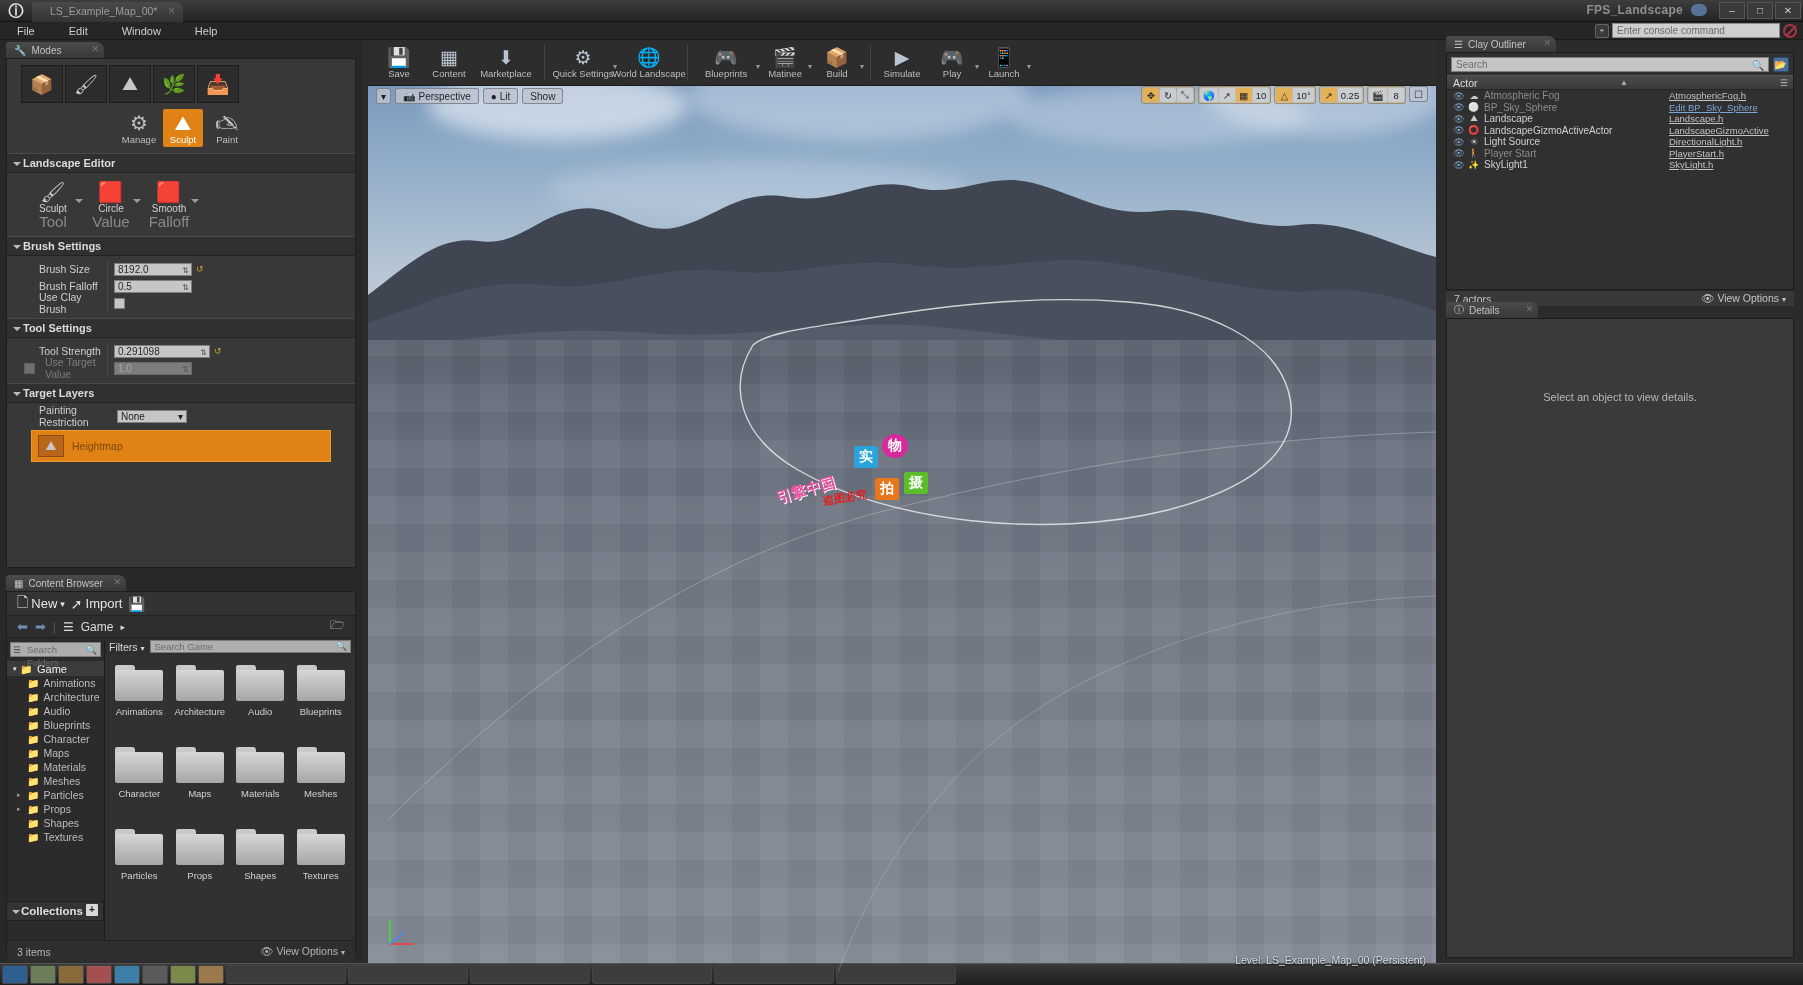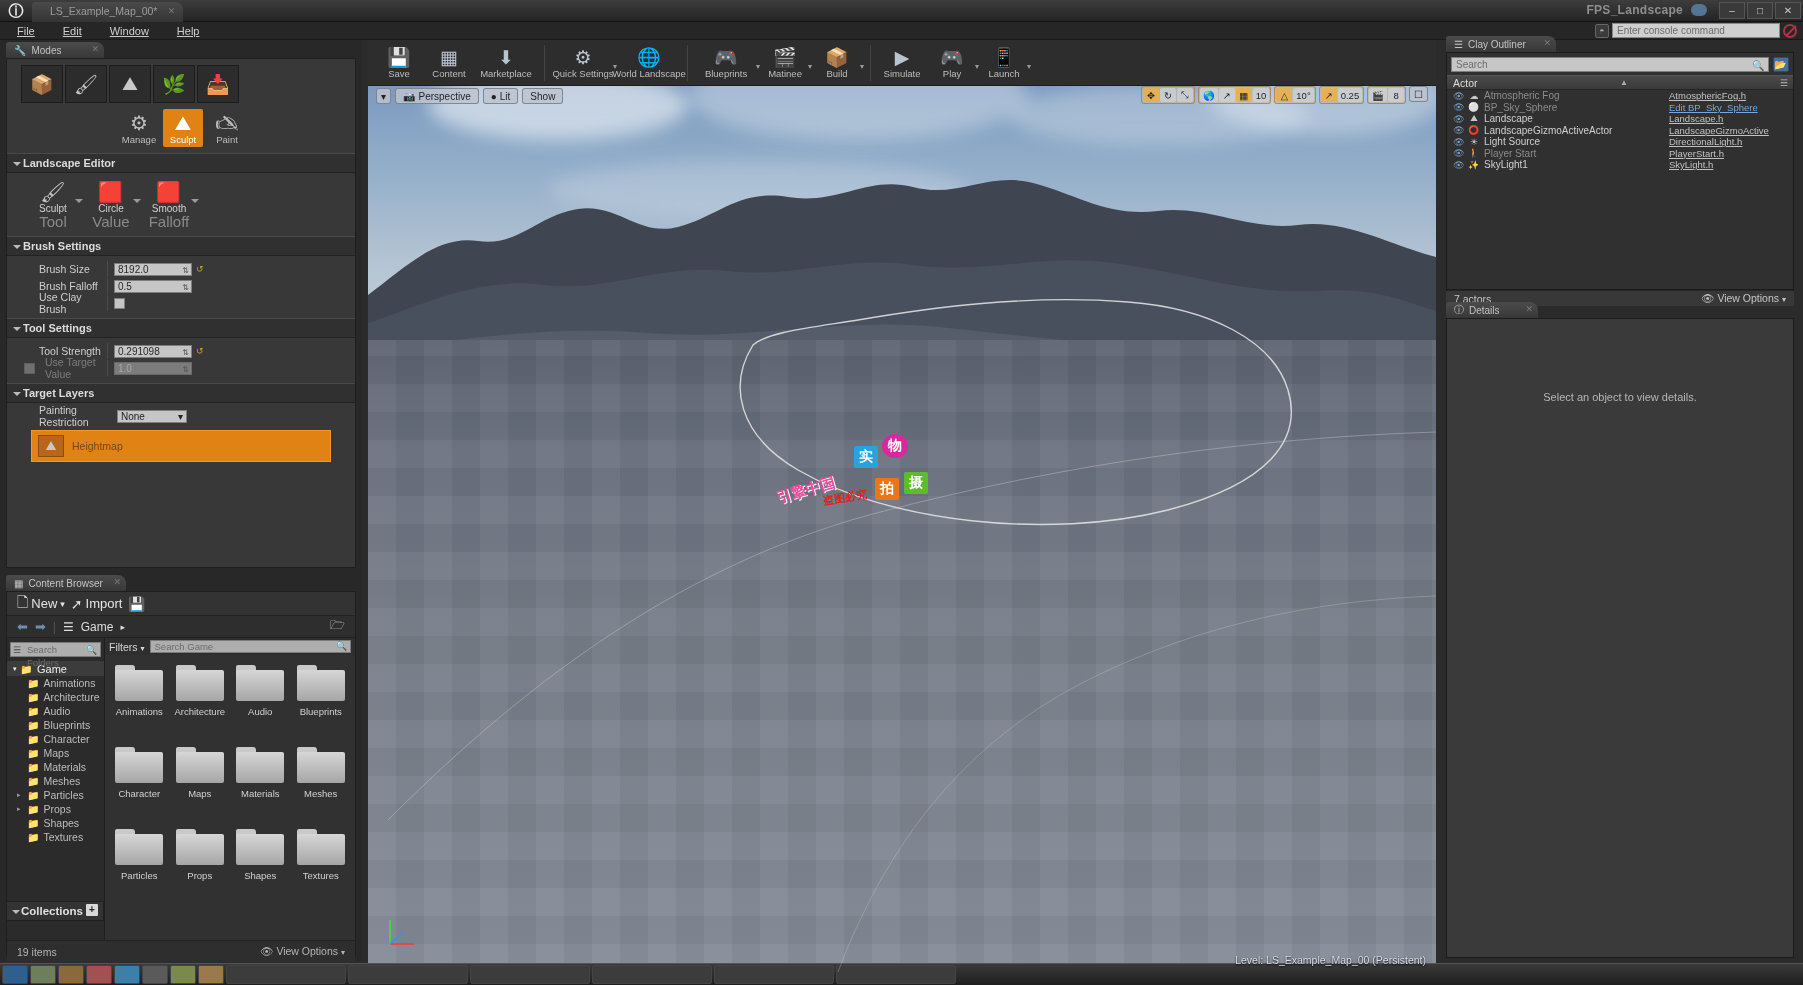--- a/index.html
+++ b/index.html
@@ -43,21 +43,21 @@
   .win-btns { position:absolute; right:2px; top:2px; display:flex; gap:2px; }
   .win-btns div {
     width:26px; height:17px; background:#3a3a3a; border:1px solid #555;
     color:#ccc; font-size:10px; display:flex;align-items:center;justify-content:center;
   }
 
   
   .menubar {
     position:absolute; left:0; top:22px; width:1803px; height:18px;
     background:#262626; border-bottom:1px solid #1a1a1a;
-    display:flex; align-items:center; padding-left:8px; gap:10px;text-decoration:underline;
+    display:flex; align-items:center; padding-left:8px; gap:16px;
   }
   .menubar .mi { padding: 2px 9px; font-size:11px; color:#cfcfcf; }
   .console-wrap { position:absolute; right:6px; top:23px; display:flex; align-items:center; gap:3px; }
   .console-shield { width:14px;height:14px;border:1px solid #666;border-radius:2px;
     background:#3a3a3a; color:#aaa; font-size:9px; text-align:center; line-height:12px;}
   .console-input {
     width:168px; height:15px; background:#cfcfcf; border:1px solid #888;
     font-size:10px; color:#6d6d6d; padding:1px 4px; line-height:12px;
   }
   .console-no { width:14px;height:14px;border-radius:50%;border:2px solid #a34; position:relative;}
@@ -374,21 +374,21 @@
         </div>
       </div>
 
       <div class="sec-head">
         <span>Tool Settings</span>
       </div>
       <div style="padding:4px 0 6px 0;">
         <div class="prop-row">
           <div class="prop-label">Tool Strength</div>
           <div class="prop-sep"></div>
-          <div class="prop-field" style="width:78px;">
+          <div class="prop-field" style="width:96px;">
             <span>0.291098</span>
             <span class="spin">⇅</span>
           </div>
           <span class="reset-ico">↺</span>
         </div>
         <div class="prop-row">
           <div class="prop-label dim" style="padding-left:38px;">Use Target Value</div>
           <div class="chk dim" style="position:absolute;left:24px;"></div>
           <div class="prop-sep"></div>
           <div class="prop-field dim" style="width:78px;">
@@ -611,21 +611,21 @@
                   <div class="tab"></div>
                   <div class="body"></div>
                 </div>
                 <div class="asset-name">Textures</div>
               </div>
             </div>
         </div>
       </div>
 
       <div class="cb-footer">
-        <span>19 items</span>
+        <span>3 items</span>
         <span>
           <span>👁</span>
           <span>View Options</span>
           <span style="font-size:8px;">▾</span>
         </span>
       </div>
 
     </div>
     <div class="collections">
       <div class="coll-head">

